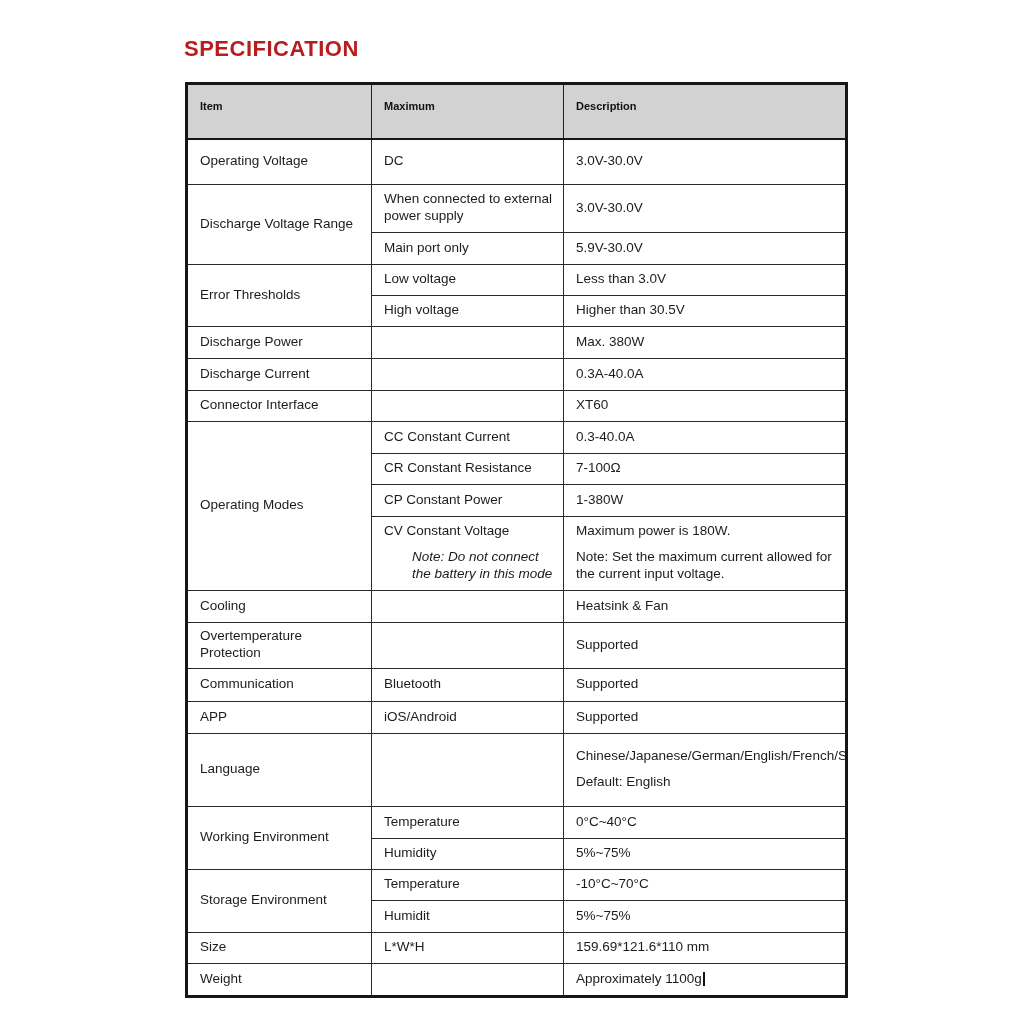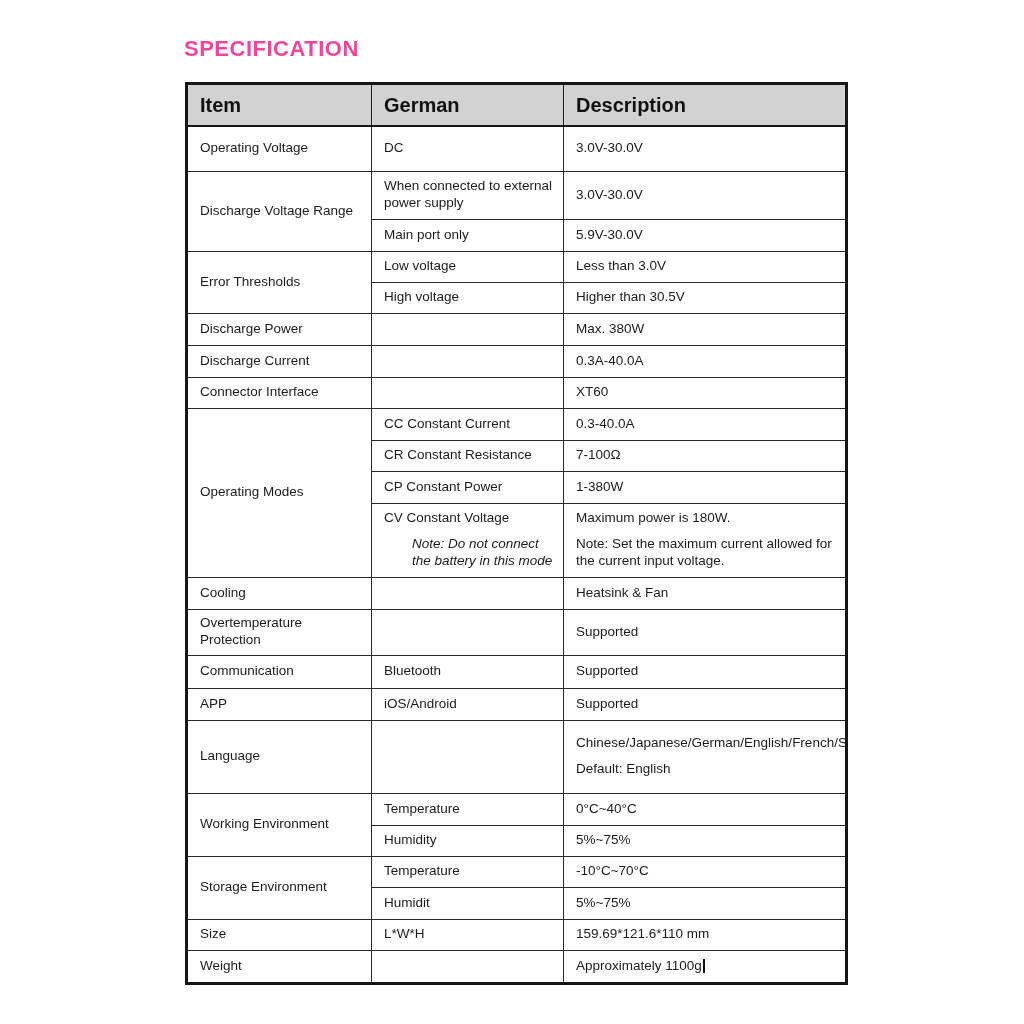--- a/index.html
+++ b/index.html
@@ -19,40 +19,40 @@
     background: #ffffff;
     overflow: hidden;
   }
   .doc-title {
     position: absolute;
     left: 184px;
     top: 36px;
     font-size: 22px;
     font-weight: 700;
     letter-spacing: 0.5px;
-    color: #ec4899;
+    color: #b91c1c;
   }
   table.spec {
     position: absolute;
     left: 185px;
     top: 82px;
     width: 660px;
     border-collapse: collapse;
     table-layout: fixed;
     border: 3px solid #161616;
     font-size: 13.5px;
     color: #1c1c1c;
   }
   table.spec th {
     background: #d2d2d2;
     text-align: left;
-    font-size: 20px;
+    font-size: 11px;
     font-weight: 700;
     color: #111;
-    padding: 4px 8px 3px 12px;
+    padding: 4px 8px 16px 12px;
     border: 1px solid #222;
     border-bottom: 2px solid #161616;
     height: 33px;
   }
   table.spec td {
     border: 1px solid #2a2a2a;
     vertical-align: middle;
     padding: 5px 8px 5px 12px;
     line-height: 1.25;
     background: #ffffff;
@@ -77,21 +77,21 @@
 
   <table class="spec">
     <colgroup>
       <col style="width:185px">
       <col style="width:192px">
       <col style="width:283px">
     </colgroup>
     <thead>
       <tr>
           <th>Item</th>
-          <th>German</th>
+          <th>Maximum</th>
           <th>Description</th>
         </tr>
     </thead>
     <tbody>
         <tr style="height: 45px;">
           <td>
             <div class="para">Operating Voltage</div>
           </td>
           <td>
             <div class="para">DC</div>

